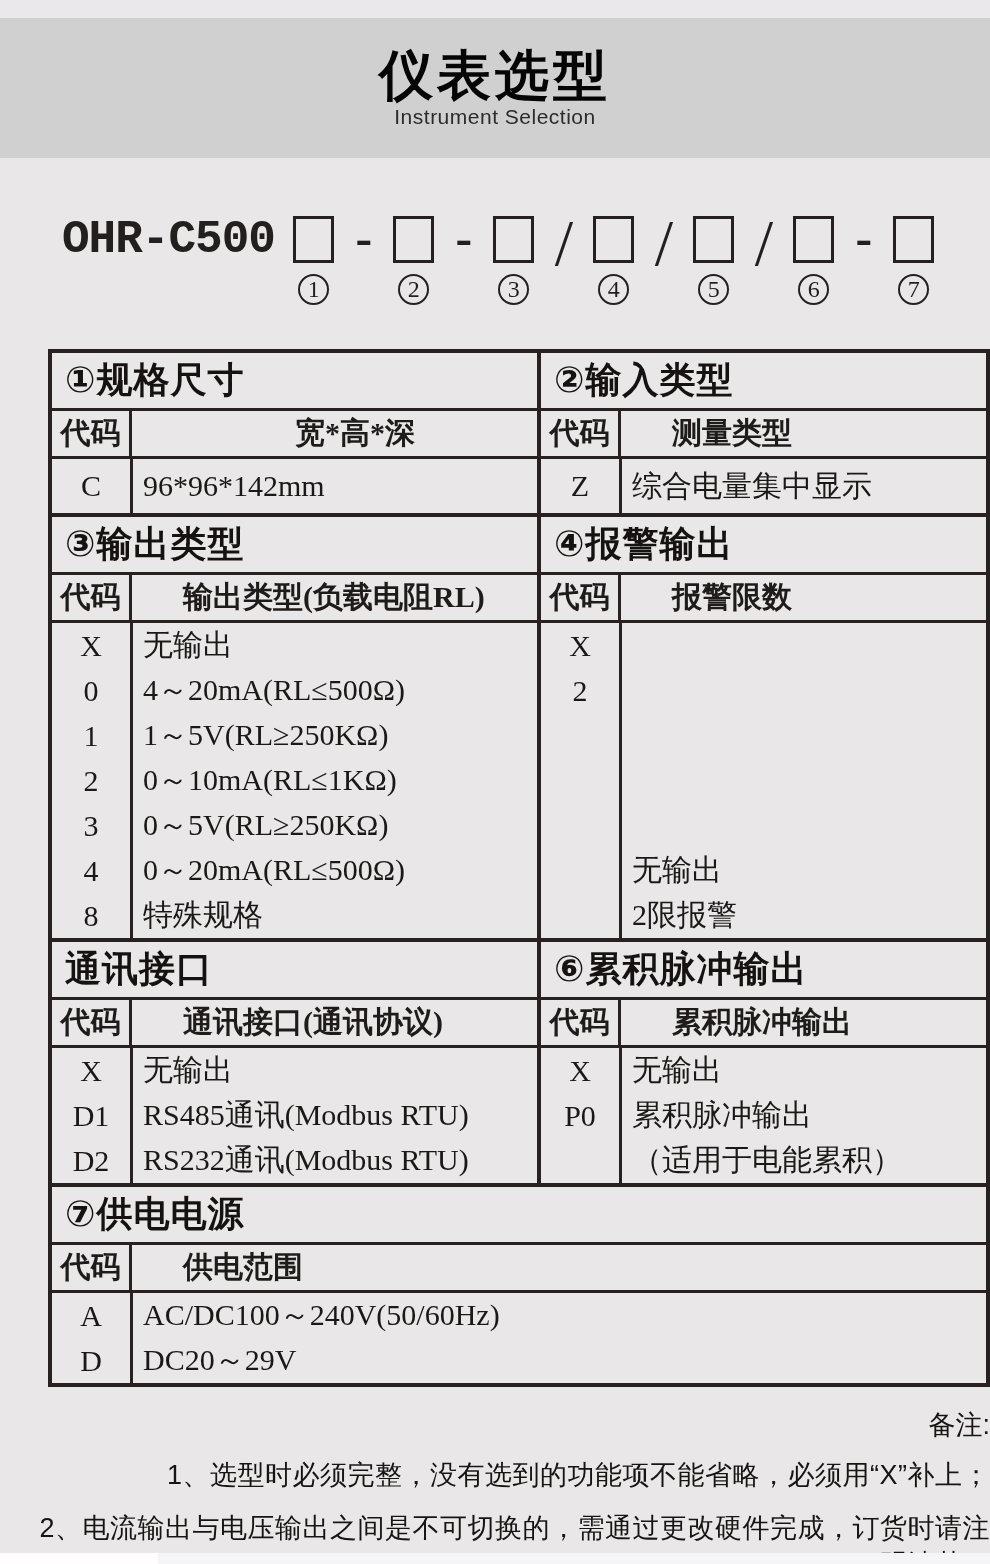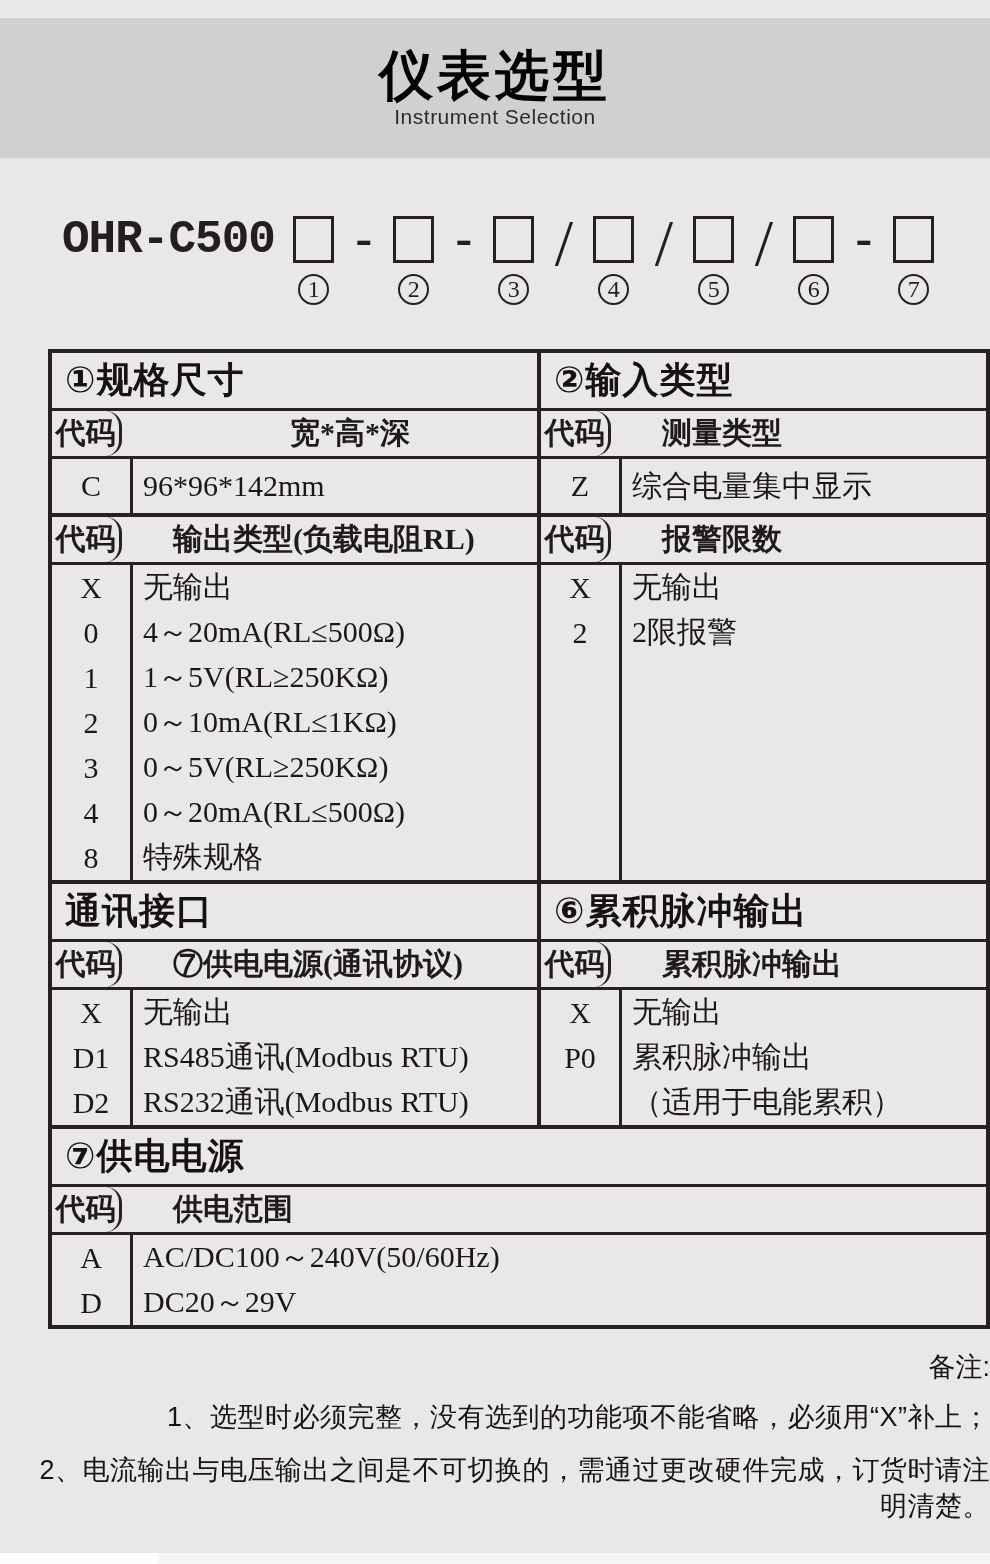--- a/index.html
+++ b/index.html
@@ -54,32 +54,32 @@
   .half { display:flex; flex-direction:column; }
   .half-left { width:489px; border-right:4px solid #272221; }
   .half-right { flex:1; }
   .sec-header {
     height:58px; display:flex; align-items:center; padding-left:13px;
     font-weight:bold; font-size:36px; letter-spacing:1px;
     border-bottom:3px solid #272221; color:#161211;
   }
   .col-header { display:flex; height:48px; border-bottom:3px solid #272221; align-items:stretch; }
   .ch-code {
-    width:70px; border-right:3px solid #272221;
+    width:80px; border-right:3px solid #272221;
     display:flex; align-items:center; justify-content:center;
-    font-family:"Liberation Serif","DejaVu Serif",serif; font-weight:bold; font-size:30px;border-radius:16px;
+    font-family:"Liberation Serif","DejaVu Serif",serif; font-weight:bold; font-size:30px;
   }
   .ch-desc {
     flex:1; display:flex; align-items:center; padding-left:10px;
     font-family:"Liberation Serif","DejaVu Serif",serif; font-weight:bold; font-size:30px;margin-left:41px;
   }
   .ch-desc.center { justify-content:center; padding-left:0; }
   .data { display:flex; flex:1; align-items:stretch; }
   .codes { width:81px; border-right:3px solid #272221; display:flex; flex-direction:column; }
-  .descs { flex:1; display:flex; flex-direction:column; }
+  .descs { flex:1; display:flex; flex-direction:column;justify-content:flex-end; }
   .cell {
     height:45px; display:flex; align-items:center;
     font-family:"Liberation Serif","DejaVu Serif",serif; font-size:30px; color:#1c1817;
   }
   .cell.tall { height:54px; }
   .codes .cell { justify-content:center; }
   .descs .cell { padding-left:10px; }
 
   
   .notes { margin:20px 0 0 28px; font-size:27px; color:#171413;text-align:right; }
@@ -168,20 +168,21 @@
         </div>
         <div class="descs">
           <div class="cell tall">综合电量集中显示</div>
         </div>
       </div>
     </div>
   </div>
 
   <div class="pair">
     <div class="half half-left">
+      <div class="sec-header">③输出类型</div>
       <div class="col-header">
         <div class="ch-code">代码</div>
         <div class="ch-desc">输出类型(负载电阻RL)</div>
       </div>
       <div class="data">
         <div class="codes">
           <div class="cell">X</div>
           <div class="cell">0</div>
           <div class="cell">1</div>
           <div class="cell">2</div>
@@ -194,20 +195,21 @@
           <div class="cell">4～20mA(RL≤500Ω)</div>
           <div class="cell">1～5V(RL≥250KΩ)</div>
           <div class="cell">0～10mA(RL≤1KΩ)</div>
           <div class="cell">0～5V(RL≥250KΩ)</div>
           <div class="cell">0～20mA(RL≤500Ω)</div>
           <div class="cell">特殊规格</div>
         </div>
       </div>
     </div>
     <div class="half half-right">
+      <div class="sec-header">④报警输出</div>
       <div class="col-header">
         <div class="ch-code">代码</div>
         <div class="ch-desc">报警限数</div>
       </div>
       <div class="data">
         <div class="codes">
           <div class="cell">X</div>
           <div class="cell">2</div>
         </div>
         <div class="descs">
@@ -216,21 +218,21 @@
         </div>
       </div>
     </div>
   </div>
 
   <div class="pair">
     <div class="half half-left">
       <div class="sec-header">通讯接口</div>
       <div class="col-header">
         <div class="ch-code">代码</div>
-        <div class="ch-desc">⑦供电电源(通讯协议)</div>
+        <div class="ch-desc">通讯接口(通讯协议)</div>
       </div>
       <div class="data">
         <div class="codes">
           <div class="cell">X</div>
           <div class="cell">D1</div>
           <div class="cell">D2</div>
         </div>
         <div class="descs">
           <div class="cell">无输出</div>
           <div class="cell">RS485通讯(Modbus RTU)</div>

